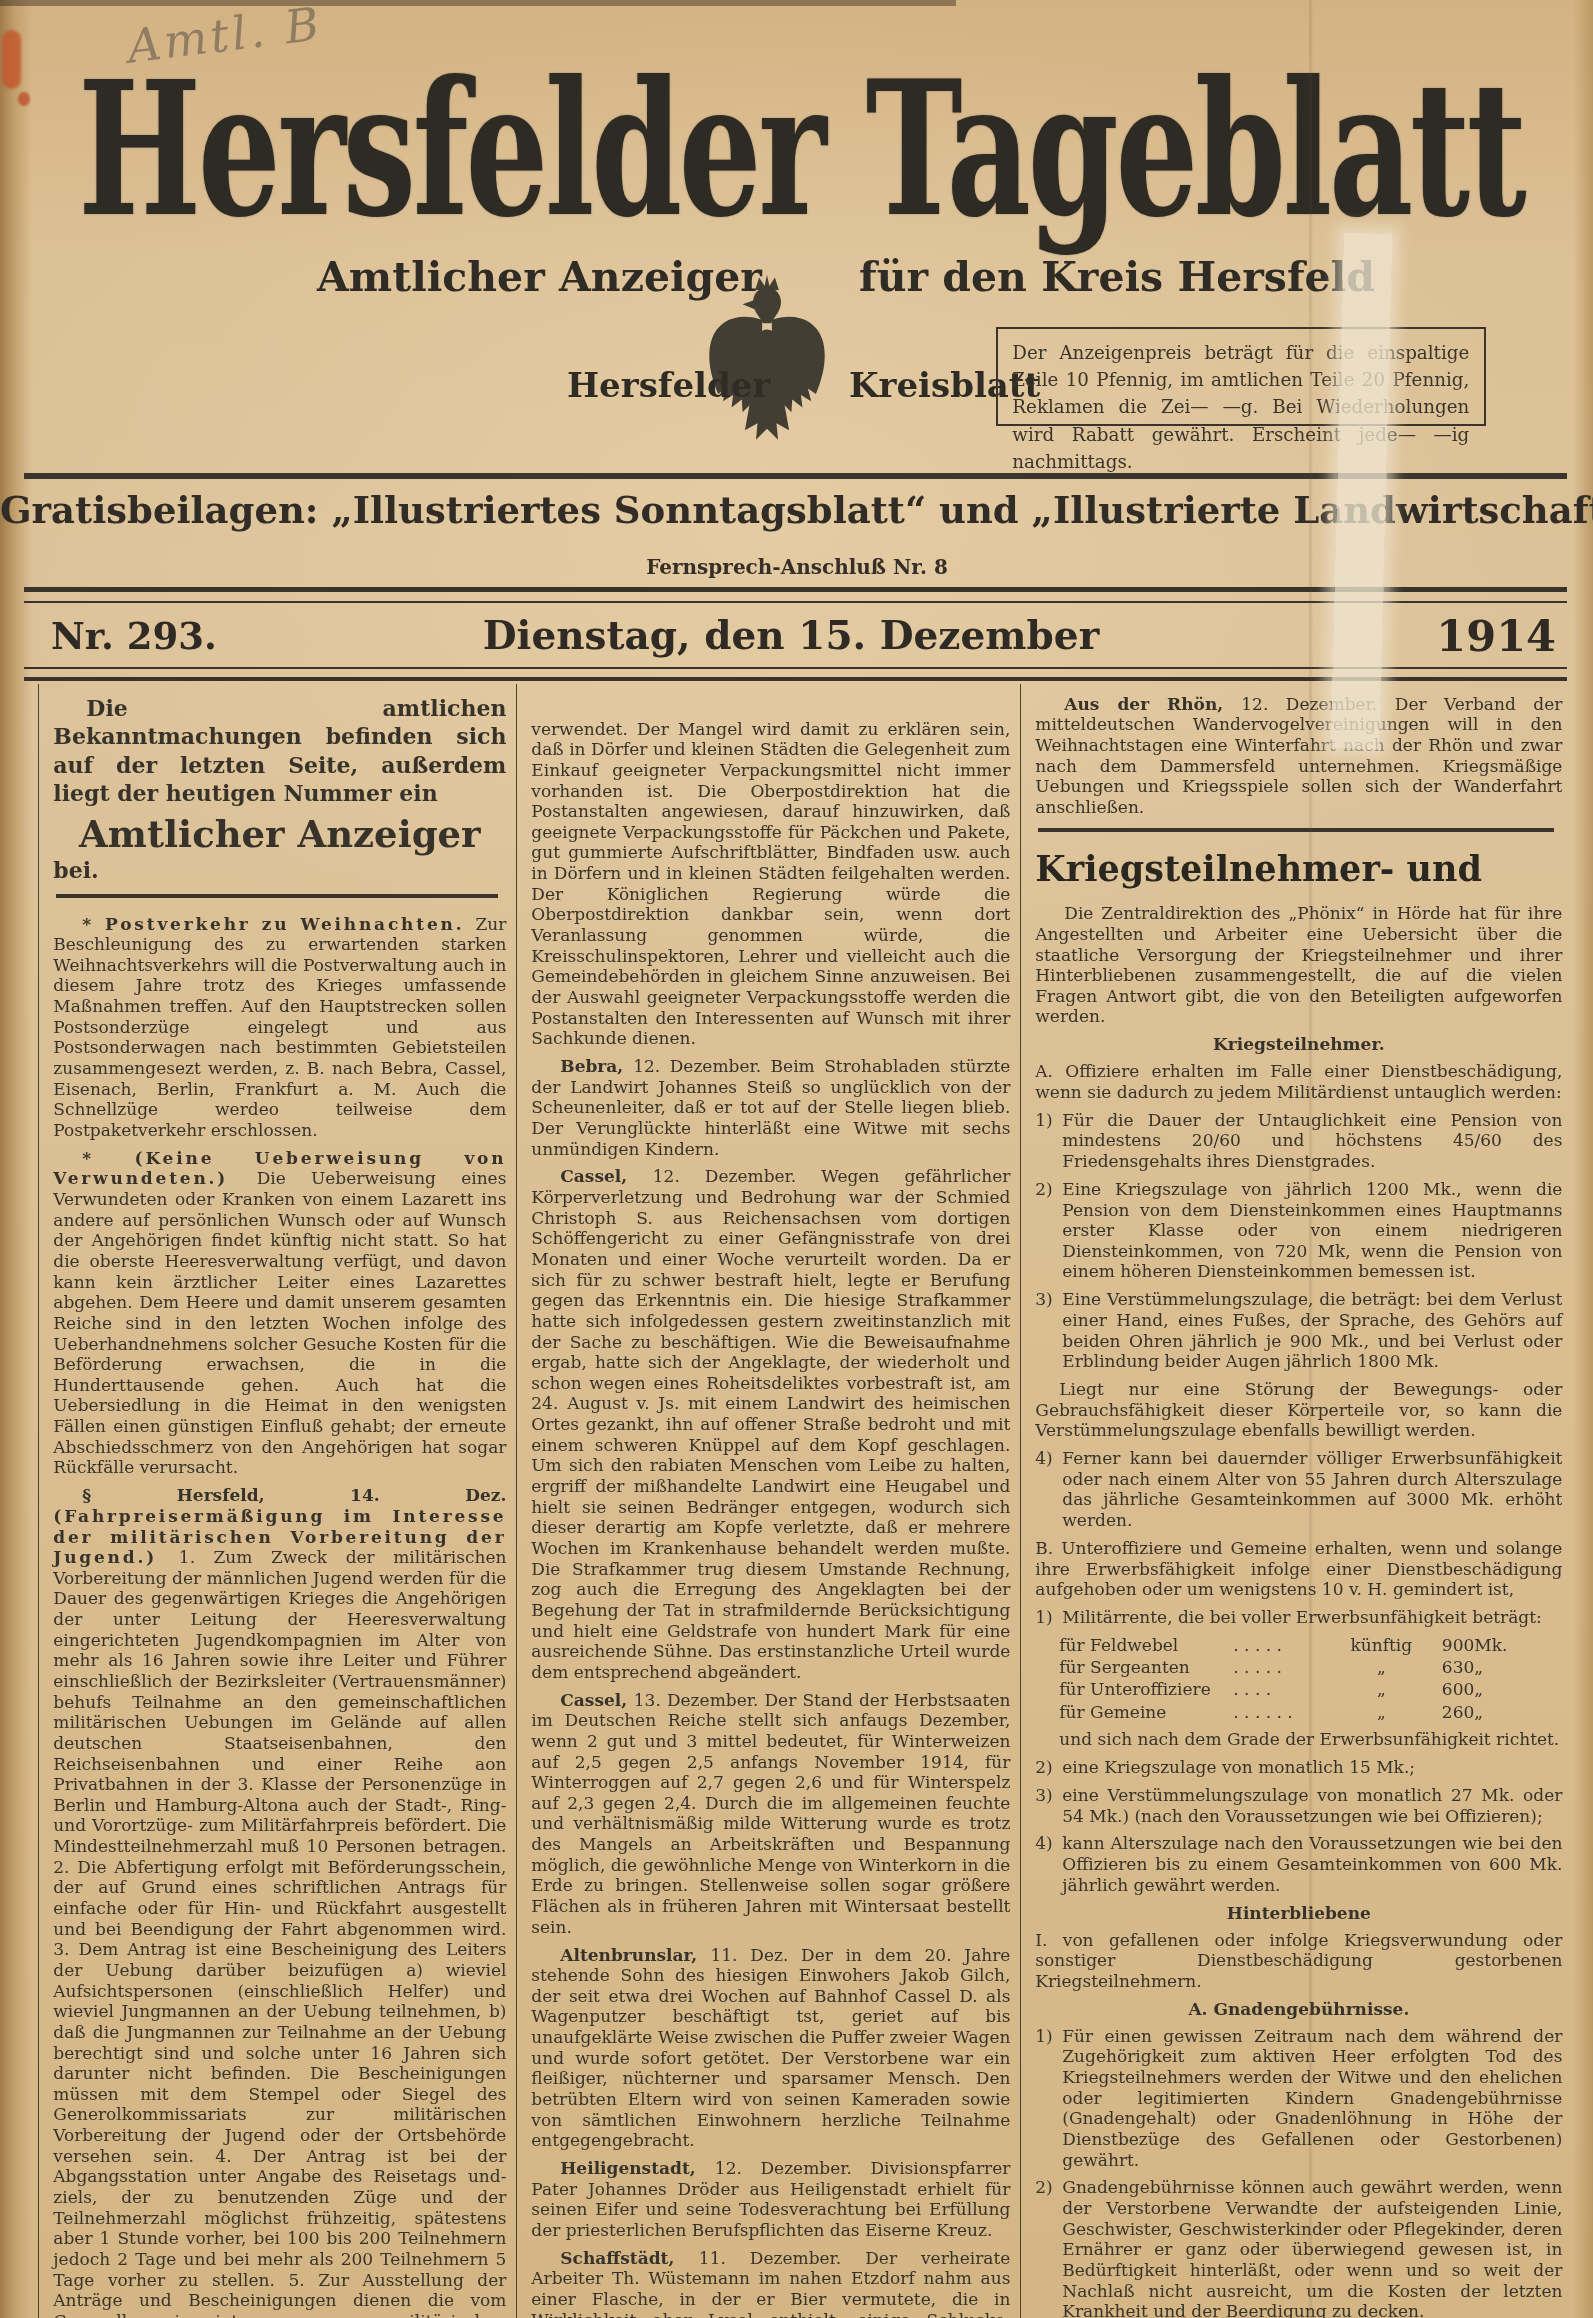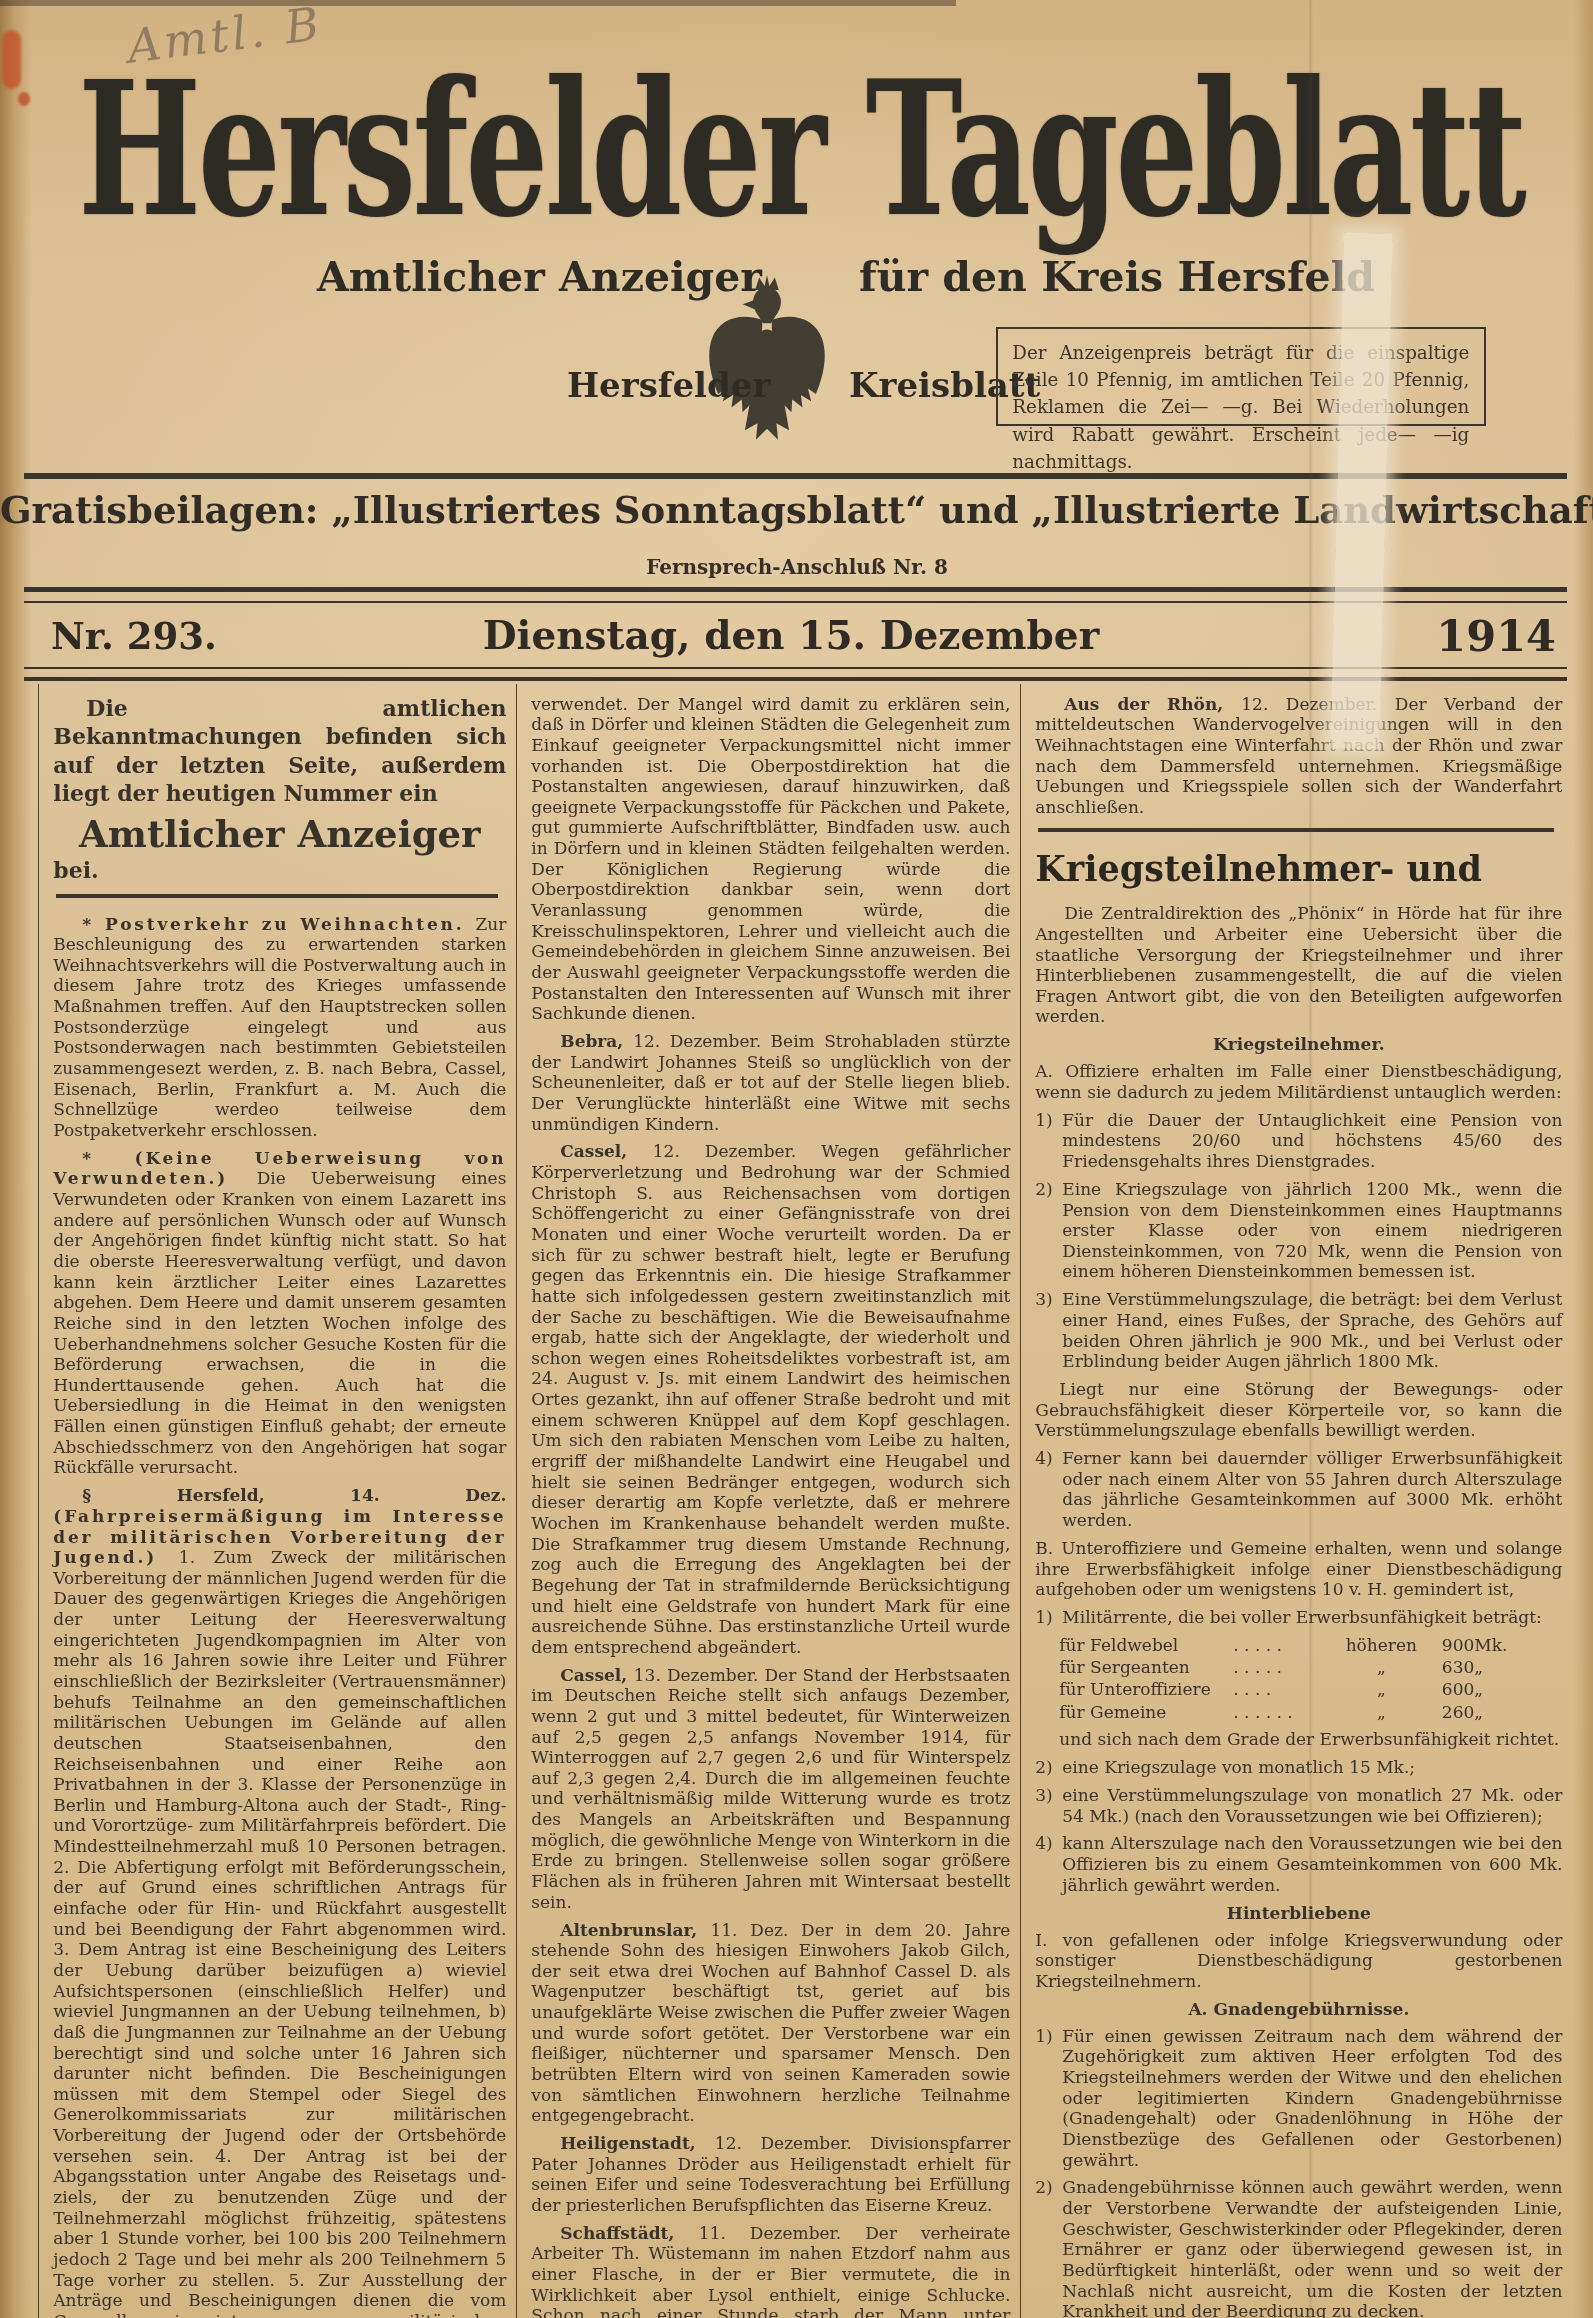--- a/index.html
+++ b/index.html
@@ -59,21 +59,21 @@
     border-top:2.4px solid #38332b;border-bottom:4.8px solid #38332b;}
 
   
   .columns{position:absolute;left:38px;right:22px;top:684px;bottom:0;display:flex;}
   .col{box-sizing:border-box;border-left:1.6px solid #48422f;padding:9.6px 9.6px 0 14.3px;}
   .col-1{width:478px;}
   .col-2{width:504px;}
   .col-3{flex:1;}
   .col p,.col div{font-size:17px;line-height:1.215;text-align:justify;margin:0 0 7.2px;}
   .para{text-indent:29px;}
-  .para.cont{text-indent:0;}
+  .para.cont{text-indent:0;margin-top:25px;}
   .lead{font-weight:bold;}
   .sperr{font-weight:bold;letter-spacing:2.8px;}
   .intro{font-size:22px !important;font-weight:bold;line-height:1.3 !important;text-indent:33px;margin-bottom:1.6px !important;}
   .display{font-size:37px !important;font-weight:bold;text-align:center !important;
     text-indent:0;margin:6.4px 0 1.6px !important;line-height:1.1 !important;}
   .plainline{font-size:22px !important;font-weight:bold;text-align:left !important;margin:0 0 11px !important;}
   .hrule{height:3.2px;background:#3b362d;margin:11px 8px 16px 3.2px !important;}
   .headline{font-size:48px !important;font-weight:bold;text-align:center !important;
     line-height:1.05 !important;margin:4.8px 0 17.5px !important;color:#2a2721;letter-spacing:0.8px;}
   .headline2{font-size:35px !important;font-weight:bold;line-height:1.18 !important;
@@ -167,21 +167,21 @@
         <div class="numitem"><span class="mk">2)</span>Eine Kriegszulage von jährlich 1200 Mk., wenn die Pension von dem Diensteinkommen eines Hauptmanns erster Klasse oder von einem niedrigeren Diensteinkommen, von 720 Mk, wenn die Pension von einem höheren Diensteinkommen bemessen ist.</div>
         <div class="numitem"><span class="mk">3)</span>Eine Verstümmelungszulage, die beträgt: bei dem Verlust einer Hand, eines Fußes, der Sprache, des Gehörs auf beiden Ohren jährlich je 900 Mk., und bei Verlust oder Erblindung beider Augen jährlich 1800 Mk.</div>
         <p class="subpara">Liegt nur eine Störung der Bewegungs- oder Gebrauchsfähigkeit dieser Körperteile vor, so kann die Verstümmelungszulage ebenfalls bewilligt werden.</p>
         <div class="numitem"><span class="mk">4)</span>Ferner kann bei dauernder völliger Erwerbsunfähigkeit oder nach einem Alter von 55 Jahren durch Alterszulage das jährliche Gesamteinkommen auf 3000 Mk. erhöht werden.</div>
         <p class="para flush">B. Unteroffiziere und Gemeine erhalten, wenn und solange ihre Erwerbsfähigkeit infolge einer Dienstbeschädigung aufgehoben oder um wenigstens 10 v. H. gemindert ist,</p>
         <div class="numitem"><span class="mk">1)</span>Militärrente, die bei voller Erwerbsunfähigkeit beträgt:</div>
         <div>
           <div class="trow">
             <span class="trank">für Feldwebel</span>
             <span class="tdots">. . . . .</span>
-            <span class="tunit">höheren</span>
+            <span class="tunit">künftig</span>
             <span class="tamt">900</span>
             <span class="tsuf">Mk.</span>
           </div>
           <div class="trow">
             <span class="trank">für Sergeanten</span>
             <span class="tdots">. . . . .</span>
             <span class="tunit">„</span>
             <span class="tamt">630</span>
             <span class="tsuf">„</span>
           </div>

